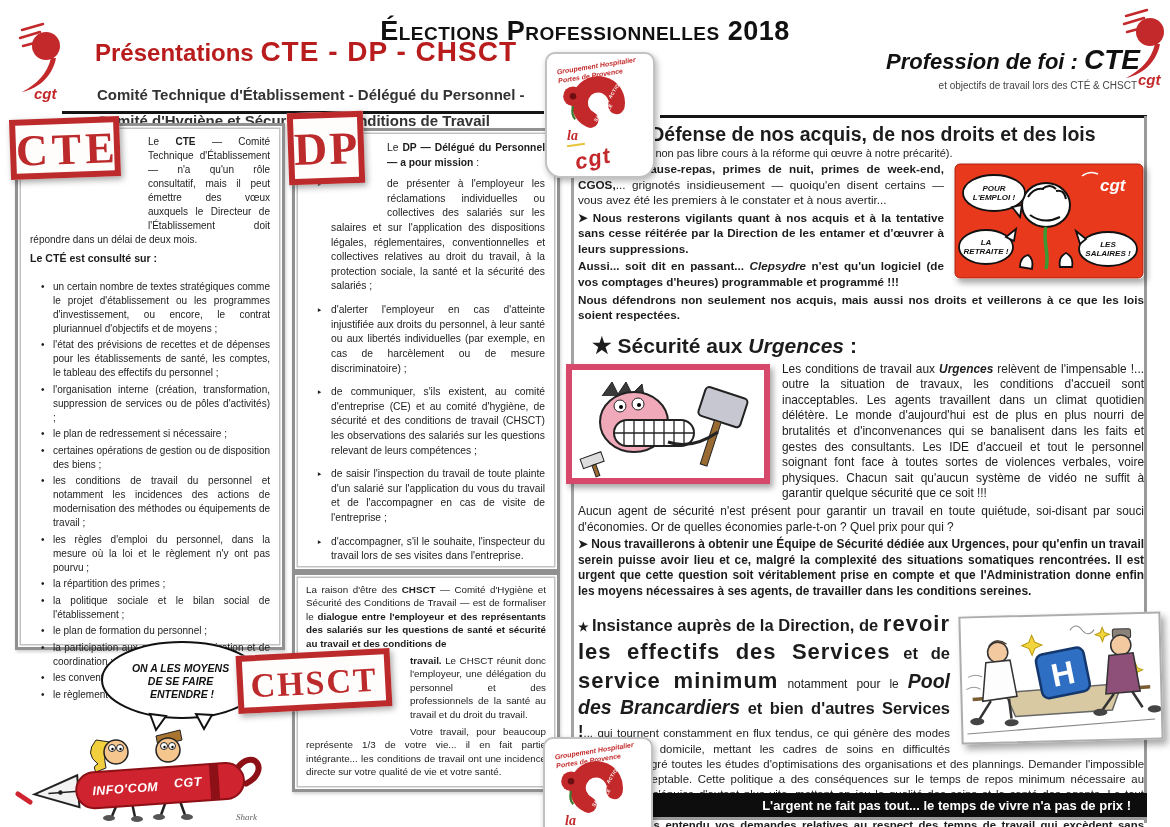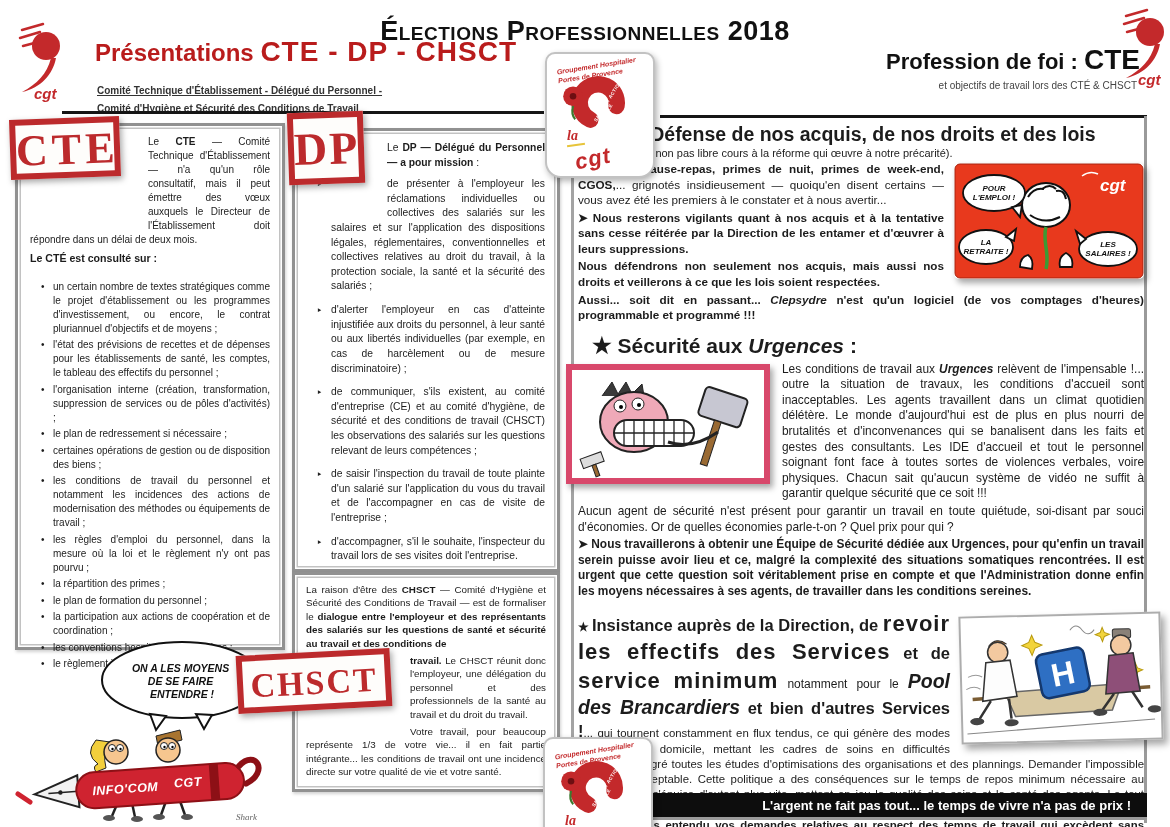--- a/index.html
+++ b/index.html
@@ -8,22 +8,22 @@
     overflow:hidden; font-family:"Liberation Sans", sans-serif; color:#1c1c1c;
     margin:0 auto;
   }
   * { box-sizing:border-box; }
 
   
   .title-center { position:absolute; top:16px; left:0; width:100%; text-align:center;
     font-size:27px; font-weight:bold; font-variant:small-caps; letter-spacing:.5px; color:#111; }
   .title-left { position:absolute; top:36px; left:95px; font-size:24px; font-weight:bold; color:#b91c1c; }
   .title-left .big { font-size:28px; letter-spacing:1px; }
-  .subtitle-left { position:absolute; top:82px; left:97px; font-size:10px; line-height:1.75; color:#333; font-weight:600;text-decoration:underline; }
-  .title-right { position:absolute; top:44px; right:30px; font-size:22px; font-weight:bold; color:#111; }
+  .subtitle-left { position:absolute; top:82px; left:97px; font-size:15px; line-height:1.75; color:#333; font-weight:600; }
+  .title-right { position:absolute; top:44px; right:30px; font-size:22px; font-weight:bold; color:#111;font-style:italic; }
   .title-right .big { font-size:28px; }
   .subtitle-right { position:absolute; top:80px; right:33px; font-size:10px; color:#444; }
   .hr-left  { position:absolute; top:111px; left:62px;  width:482px; height:2.5px; background:#151515; }
   .hr-right { position:absolute; top:115px; left:660px; width:487px; height:2.5px; background:#151515; }
   .frame-right { position:absolute; top:116px; left:1144px; width:3px; height:707px; background:#9a9a9a; z-index:1; }
   .frame-mid   { position:absolute; top:118px; left:571px; width:2.5px; height:675px; background:#a3a3a3; z-index:1; }
 
   .cgt-corner { position:absolute; }
   .cgt-corner.left  { top:22px; left:16px; }
   .cgt-corner.right { top:8px;  left:1120px; }
@@ -180,36 +180,37 @@
     <div class="list-title">Le CTÉ est consulté sur :</div>
     <ul class="dotlist">
         <li>un certain nombre de textes stratégiques comme le projet d'établissement ou les programmes d'investissement, ou encore, le contrat pluriannuel d'objectifs et de moyens ;</li>
         <li>l'état des prévisions de recettes et de dépenses pour les établissements de santé, les comptes, le tableau des effectifs du personnel ;</li>
         <li>l'organisation interne (création, transformation, suppression de services ou de pôles d'activités) ;</li>
         <li>le plan de redressement si nécessaire ;</li>
         <li>certaines opérations de gestion ou de disposition des biens ;</li>
         <li>les conditions de travail du personnel et notamment les incidences des actions de modernisation des méthodes ou équipements de travail ;</li>
         <li>les règles d'emploi du personnel, dans la mesure où la loi et le règlement n'y ont pas pourvu ;</li>
         <li>la répartition des primes ;</li>
+        <li>la politique sociale et le bilan social de l'établissement ;</li>
         <li>le plan de formation du personnel ;</li>
         <li>la participation aux actions de coopération et de coordination ;</li>
         <li>les conventions hospitalo-universitaires ;</li>
         <li>le règlement intérieur de l'établissement.</li>
       </ul>
   </div>
 
   <div class="sketchbox box-dp">
     <div class="spacer-dp"></div>
     <p><span>Le </span><b>DP — Délégué du Personnel — a pour mission</b><span> :</span></p>
     <ul class="arrowlist">
         <li>de présenter à l'employeur les réclamations individuelles ou collectives des salariés sur les salaires et sur l'application des dispositions légales, réglementaires, conventionnelles et collectives relatives au droit du travail, à la protection sociale, la santé et la sécurité des salariés ;</li>
         <li>d'alerter l'employeur en cas d'atteinte injustifiée aux droits du personnel, à leur santé ou aux libertés individuelles (par exemple, en cas de harcèlement ou de mesure discriminatoire) ;</li>
         <li>de communiquer, s'ils existent, au comité d'entreprise (CE) et au comité d'hygiène, de sécurité et des conditions de travail (CHSCT) les observations des salariés sur les questions relevant de leurs compétences ;</li>
         <li>de saisir l'inspection du travail de toute plainte d'un salarié sur l'application du vous du travail et de l'accompagner en cas de visite de l'entreprise ;</li>
-        <li>d'accompagner, s'il le souhaite, l'inspecteur du travail lors de ses visites doit l'entreprise.</li>
+        <li>d'accompagner, s'il le souhaite, l'inspecteur du travail lors de ses visites dans l'entreprise.</li>
       </ul>
   </div>
 
   <div class="sketchbox box-chsct">
     <p><span>La raison d'être des </span><b>CHSCT</b><span> — Comité d'Hygiène et Sécurité des Conditions de Travail — est de formaliser le </span><b>dialogue entre l'employeur et des représentants des salariés sur les questions de santé et sécurité au travail et des conditions de</b></p>
     <div class="spacer-chsct"></div>
     <p><b>travail.</b><span> Le CHSCT réunit donc l'employeur, une délégation du personnel et des professionnels de la santé au travail et du droit du travail.</span></p>
     <p>Votre travail, pour beaucoup représente 1/3 de votre vie... il en fait partie intégrante... les conditions de travail ont une incidence directe sur votre qualité de vie et votre santé.</p>
   </div>
 
@@ -247,22 +248,22 @@
               <ellipse cx="154" cy="86" rx="29" ry="17"></ellipse>
               <path d="M132 76 l-10 -8 4 13 z"></path>
             </g>
             <text class="fist-bub" x="40" y="28" text-anchor="middle"><tspan x="40">POUR</tspan><tspan x="40" dy="9">L'EMPLOI !</tspan></text>
             <text class="fist-bub" x="32" y="82" text-anchor="middle"><tspan x="32">LA</tspan><tspan x="32" dy="9">RETRAITE !</tspan></text>
             <text class="fist-bub" x="154" y="84" text-anchor="middle"><tspan x="154">LES</tspan><tspan x="154" dy="9">SALAIRES !</tspan></text>
           </svg>
         </div>
         <p><span>Les temps </span><b>pause-repas, primes de nuit, primes de week-end, CGOS,</b><span>... grignotés insidieusement — quoiqu'en disent certains — vous avez été les premiers à le constater et à nous avertir...</span></p>
         <p class="b">➤ Nous resterons vigilants quant à nos acquis et à la tentative sans cesse réitérée par la Direction de les entamer et d'œuvrer à leurs suppressions.</p>
+        <p class="b"><span>Aussi... soit dit en passant... </span><i>Clepsydre</i><span> n'est qu'un logiciel (de vos comptages d'heures)  programmable et programmé !!!</span></p>
         <p class="b">Nous défendrons non seulement nos acquis, mais aussi nos droits et veillerons à ce que les lois soient respectées.</p>
-        <p class="b"><span>Aussi... soit dit en passant... </span><i>Clepsydre</i><span> n'est qu'un logiciel (de vos comptages d'heures)  programmable et programmé !!!</span></p>
       </div>
     </div>
 
     <div class="sec sec2">
       <div class="sec2-title">
         <span class="star">★</span>
         <span>Sécurité aux </span><i>Urgences</i><span> :</span>
       </div>
       <div class="flow">
         <div class="cartoon-hammer">

